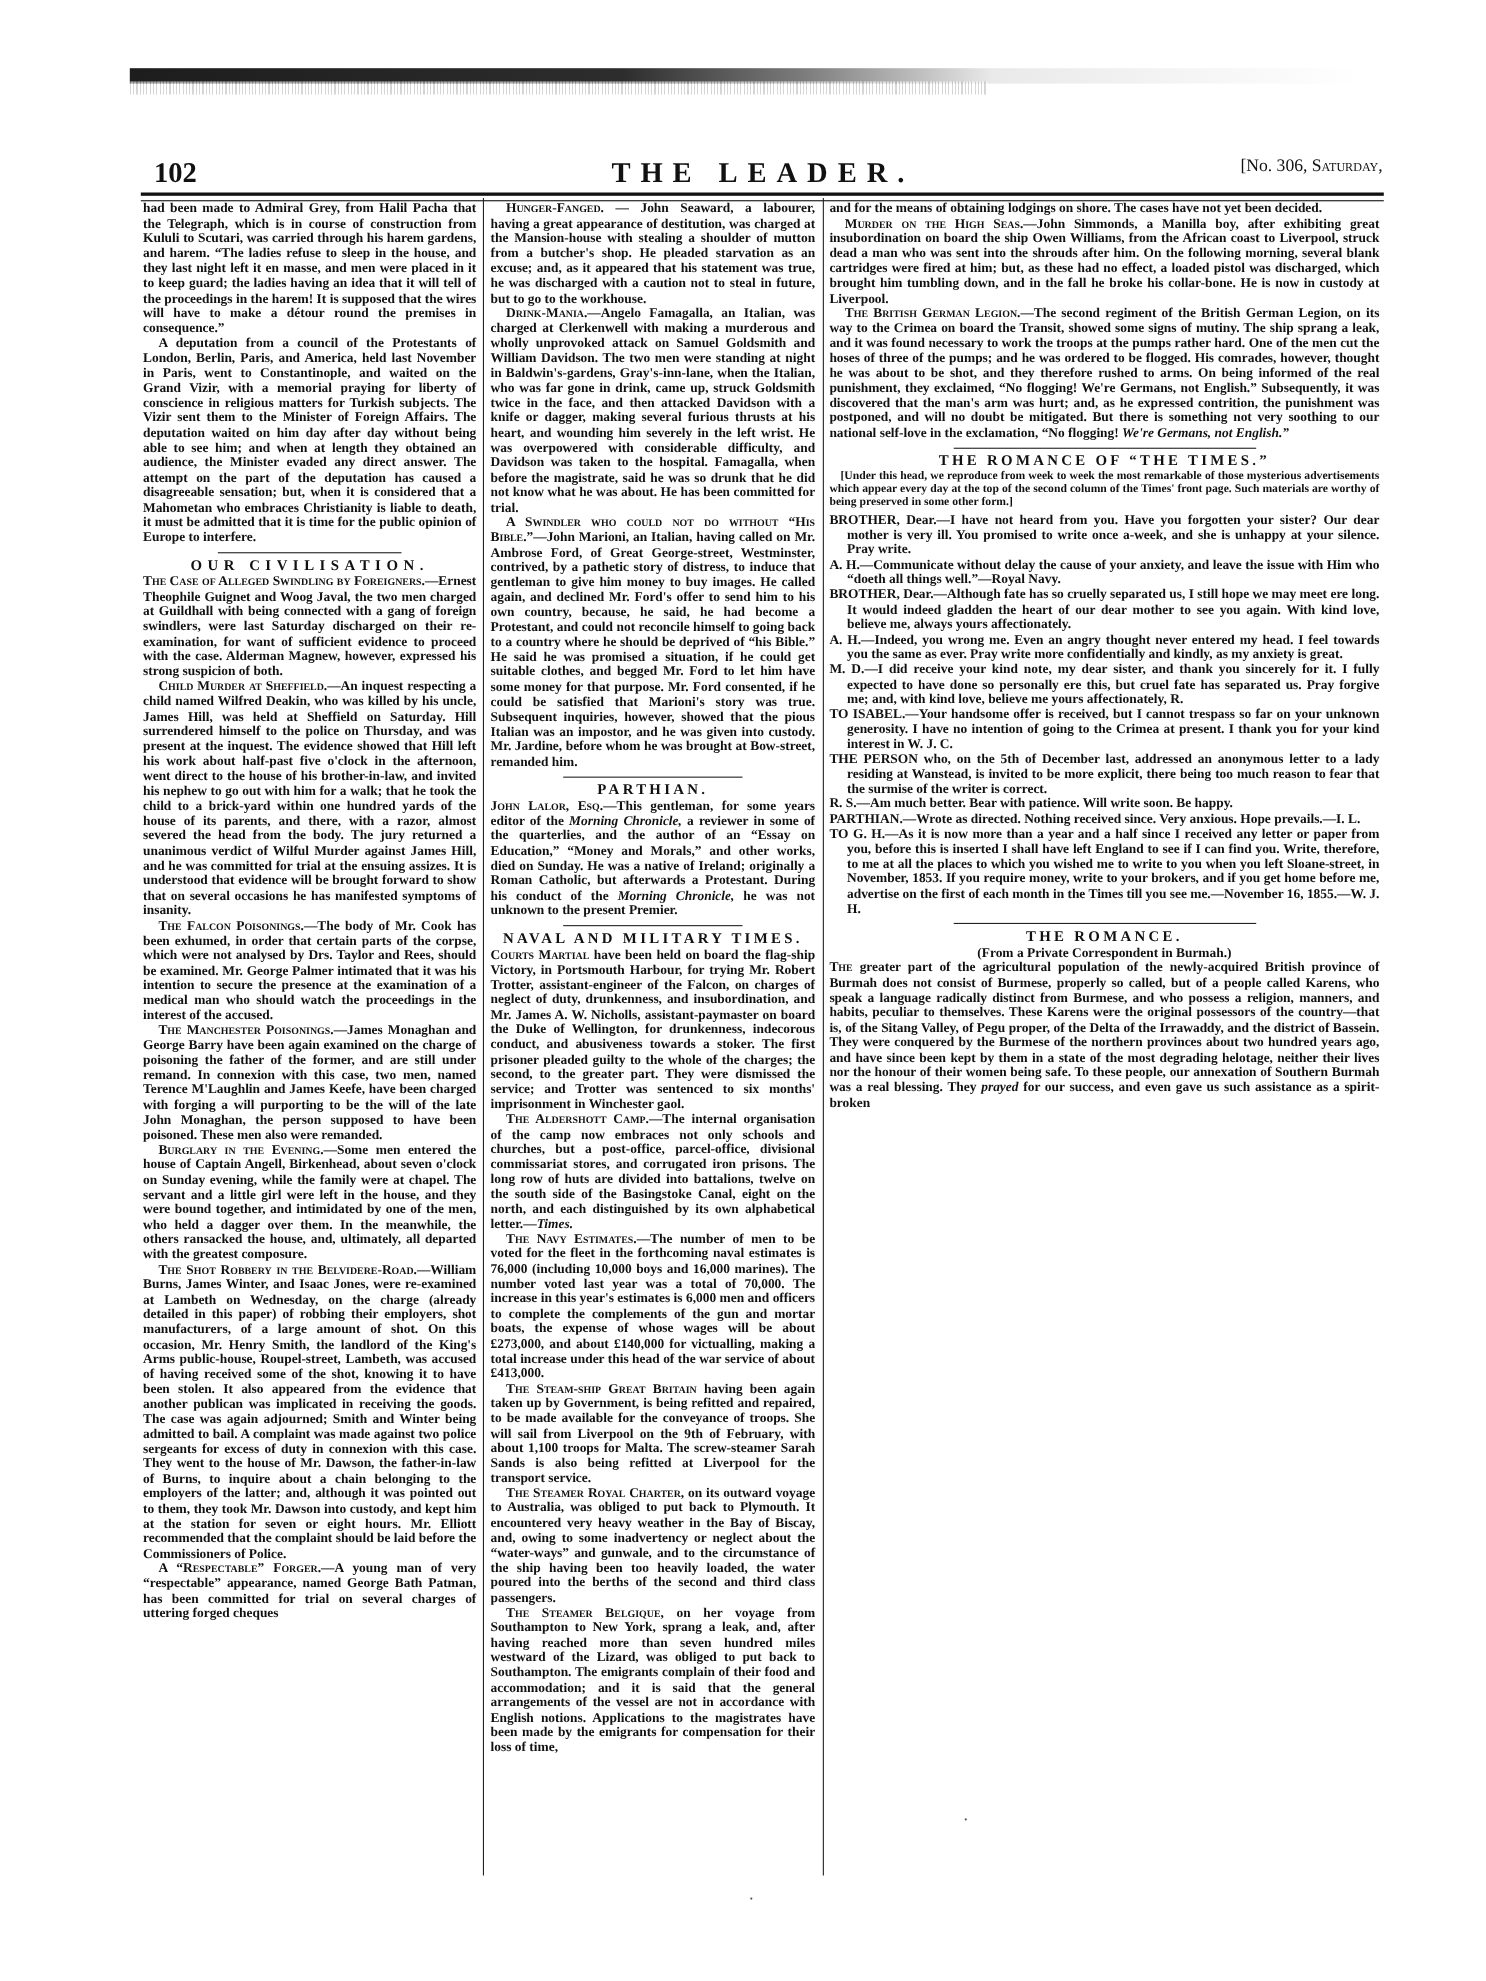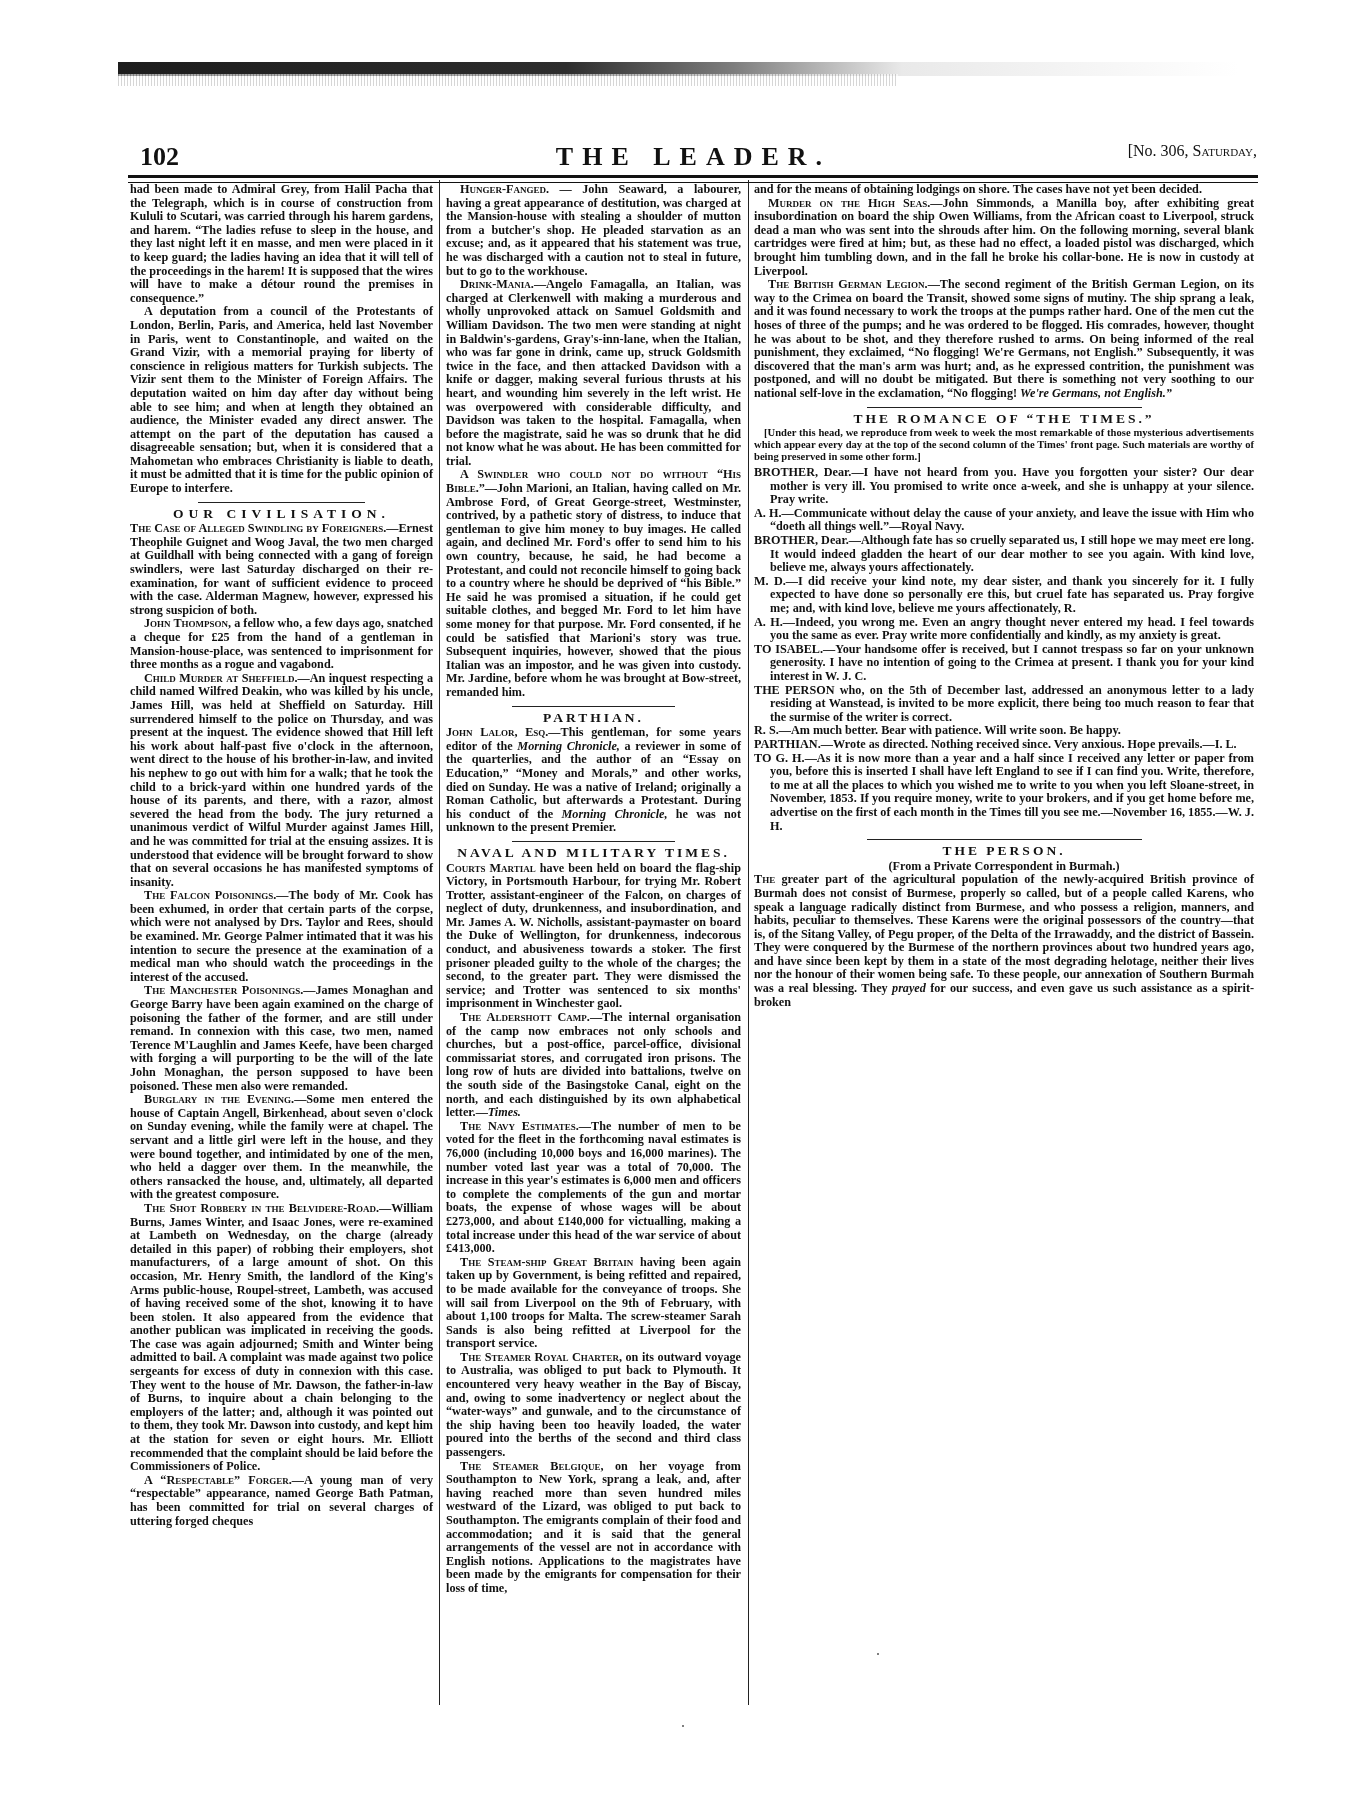--- a/index.html
+++ b/index.html
@@ -54,21 +54,20 @@
 
 <div class="vrule vr1"></div>
 <div class="vrule vr2"></div>
 
 <div class="col c1">
   <p class="noind">had been made to Admiral Grey, from Halil Pacha that the Telegraph, which is in course of construction from Kululi to Scutari, was carried through his harem gardens, and harem. “The ladies refuse to sleep in the house, and they last night left it en masse, and men were placed in it to keep guard; the ladies having an idea that it will tell of the proceedings in the harem! It is supposed that the wires will have to make a détour round the premises in consequence.”</p>
   <p>A deputation from a council of the Protestants of London, Berlin, Paris, and America, held last November in Paris, went to Constantinople, and waited on the Grand Vizir, with a memorial praying for liberty of conscience in religious matters for Turkish subjects. The Vizir sent them to the Minister of Foreign Affairs. The deputation waited on him day after day without being able to see him; and when at length they obtained an audience, the Minister evaded any direct answer. The attempt on the part of the deputation has caused a disagreeable sensation; but, when it is considered that a Mahometan who embraces Christianity is liable to death, it must be admitted that it is time for the public opinion of Europe to interfere.</p>
   <div class="sep"></div>
   <div class="section-title wide">OUR CIVILISATION.</div>
   <p class="noind"><span class="lead">The Case of Alleged Swindling by Foreigners.</span><span>—Ernest Theophile Guignet and Woog Javal, the two men charged at Guildhall with being connected with a gang of foreign swindlers, were last Saturday discharged on their re-examination, for want of sufficient evidence to proceed with the case. Alderman Magnew, however, expressed his strong suspicion of both.</span></p>
-  <p><span class="lead">John Thompson,</span><span> a fellow who, a few days ago, snatched a cheque for £25 from the hand of a gentleman in Mansion-house-place, was sentenced to imprisonment for three months as a rogue and vagabond.</span></p>
   <p><span class="lead">Child Murder at Sheffield.</span><span>—An inquest respecting a child named Wilfred Deakin, who was killed by his uncle, James Hill, was held at Sheffield on Saturday. Hill surrendered himself to the police on Thursday, and was present at the inquest. The evidence showed that Hill left his work about half-past five o'clock in the afternoon, went direct to the house of his brother-in-law, and invited his nephew to go out with him for a walk; that he took the child to a brick-yard within one hundred yards of the house of its parents, and there, with a razor, almost severed the head from the body. The jury returned a unanimous verdict of Wilful Murder against James Hill, and he was committed for trial at the ensuing assizes. It is understood that evidence will be brought forward to show that on several occasions he has manifested symptoms of insanity.</span></p>
   <p><span class="lead">The Falcon Poisonings.</span><span>—The body of Mr. Cook has been exhumed, in order that certain parts of the corpse, which were not analysed by Drs. Taylor and Rees, should be examined. Mr. George Palmer intimated that it was his intention to secure the presence at the examination of a medical man who should watch the proceedings in the interest of the accused.</span></p>
   <p><span class="lead">The Manchester Poisonings.</span><span>—James Monaghan and George Barry have been again examined on the charge of poisoning the father of the former, and are still under remand. In connexion with this case, two men, named Terence M'Laughlin and James Keefe, have been charged with forging a will purporting to be the will of the late John Monaghan, the person supposed to have been poisoned. These men also were remanded.</span></p>
   <p><span class="lead">Burglary in the Evening.</span><span>—Some men entered the house of Captain Angell, Birkenhead, about seven o'clock on Sunday evening, while the family were at chapel. The servant and a little girl were left in the house, and they were bound together, and intimidated by one of the men, who held a dagger over them. In the meanwhile, the others ransacked the house, and, ultimately, all departed with the greatest composure.</span></p>
   <p><span class="lead">The Shot Robbery in the Belvidere-Road.</span><span>—William Burns, James Winter, and Isaac Jones, were re-examined at Lambeth on Wednesday, on the charge (already detailed in this paper) of robbing their employers, shot manufacturers, of a large amount of shot. On this occasion, Mr. Henry Smith, the landlord of the King's Arms public-house, Roupel-street, Lambeth, was accused of having received some of the shot, knowing it to have been stolen. It also appeared from the evidence that another publican was implicated in receiving the goods. The case was again adjourned; Smith and Winter being admitted to bail. A complaint was made against two police sergeants for excess of duty in connexion with this case. They went to the house of Mr. Dawson, the father-in-law of Burns, to inquire about a chain belonging to the employers of the latter; and, although it was pointed out to them, they took Mr. Dawson into custody, and kept him at the station for seven or eight hours. Mr. Elliott recommended that the complaint should be laid before the Commissioners of Police.</span></p>
   <p><span class="lead">A “Respectable” Forger.</span><span>—A young man of very “respectable” appearance, named George Bath Patman, has been committed for trial on several charges of uttering forged cheques</span></p>
 </div>
 
 <div class="col c2">
   <p><span class="lead">Hunger-Fanged.</span><span> — John Seaward, a labourer, having a great appearance of destitution, was charged at the Mansion-house with stealing a shoulder of mutton from a butcher's shop. He pleaded starvation as an excuse; and, as it appeared that his statement was true, he was discharged with a caution not to steal in future, but to go to the workhouse.</span></p>
@@ -91,28 +90,28 @@
   <div style="width:500px;">
   <p class="noind">and for the means of obtaining lodgings on shore. The cases have not yet been decided.</p>
   <p><span class="lead">Murder on the High Seas.</span><span>—John Simmonds, a Manilla boy, after exhibiting great insubordination on board the ship Owen Williams, from the African coast to Liverpool, struck dead a man who was sent into the shrouds after him. On the following morning, several blank cartridges were fired at him; but, as these had no effect, a loaded pistol was discharged, which brought him tumbling down, and in the fall he broke his collar-bone. He is now in custody at Liverpool.</span></p>
   <p><span class="lead">The British German Legion.</span><span>—The second regiment of the British German Legion, on its way to the Crimea on board the Transit, showed some signs of mutiny. The ship sprang a leak, and it was found necessary to work the troops at the pumps rather hard. One of the men cut the hoses of three of the pumps; and he was ordered to be flogged. His comrades, however, thought he was about to be shot, and they therefore rushed to arms. On being informed of the real punishment, they exclaimed, “No flogging! We're Germans, not English.” Subsequently, it was discovered that the man's arm was hurt; and, as he expressed contrition, the punishment was postponed, and will no doubt be mitigated. But there is something not very soothing to our national self-love in the exclamation, “No flogging! </span><em>We're Germans, not English.”</em></p>
   <div class="sep"></div>
   <div class="section-title">THE ROMANCE OF “THE TIMES.”</div>
   <p class="note">[Under this head, we reproduce from week to week the most remarkable of those mysterious advertisements which appear every day at the top of the second column of the Times' front page. Such materials are worthy of being preserved in some other form.]</p>
   <p class="ad"><span class="name">BROTHER,</span><span> Dear.—I have not heard from you. Have you forgotten your sister? Our dear mother is very ill. You promised to write once a-week, and she is unhappy at your silence. Pray write.</span></p>
   <p class="ad"><span class="name">A. H.</span><span>—Communicate without delay the cause of your anxiety, and leave the issue with Him who “doeth all things well.”—Royal Navy.</span></p>
   <p class="ad"><span class="name">BROTHER,</span><span> Dear.—Although fate has so cruelly separated us, I still hope we may meet ere long. It would indeed gladden the heart of our dear mother to see you again. With kind love, believe me, always yours affectionately.</span></p>
+  <p class="ad"><span class="name">A. H.</span><span>—Indeed, you wrong me. Even an angry thought never entered my head. I feel towards you the same as ever. Pray write more confidentially and kindly, as my anxiety is great.</span></p>
   <p class="ad"><span class="name">M. D.</span><span>—I did receive your kind note, my dear sister, and thank you sincerely for it. I fully expected to have done so personally ere this, but cruel fate has separated us. Pray forgive me; and, with kind love, believe me yours affectionately, R.</span></p>
-  <p class="ad"><span class="name">A. H.</span><span>—Indeed, you wrong me. Even an angry thought never entered my head. I feel towards you the same as ever. Pray write more confidentially and kindly, as my anxiety is great.</span></p>
   <p class="ad"><span class="name">TO ISABEL.</span><span>—Your handsome offer is received, but I cannot trespass so far on your unknown generosity. I have no intention of going to the Crimea at present. I thank you for your kind interest in W. J. C.</span></p>
   <p class="ad"><span class="name">THE PERSON</span><span> who, on the 5th of December last, addressed an anonymous letter to a lady residing at Wanstead, is invited to be more explicit, there being too much reason to fear that the surmise of the writer is correct.</span></p>
   <p class="ad"><span class="name">R. S.</span><span>—Am much better. Bear with patience. Will write soon. Be happy.</span></p>
   <p class="ad"><span class="name">PARTHIAN.</span><span>—Wrote as directed. Nothing received since. Very anxious. Hope prevails.—I. L.</span></p>
   <p class="ad"><span class="name">TO G. H.</span><span>—As it is now more than a year and a half since I received any letter or paper from you, before this is inserted I shall have left England to see if I can find you. Write, therefore, to me at all the places to which you wished me to write to you when you left Sloane-street, in November, 1853. If you require money, write to your brokers, and if you get home before me, advertise on the first of each month in the Times till you see me.—November 16, 1855.—W. J. H.</span></p>
   <div class="sep"></div>
-  <div class="section-title">THE PERSON.</div>
+  <div class="section-title">THE ROMANCE.</div>
   <p class="sub">(From a Private Correspondent in Burmah.)</p>
   <p class="noind"><span class="lead">The</span><span> greater part of the agricultural population of the newly-acquired British province of Burmah does not consist of Burmese, properly so called, but of a people called Karens, who speak a language radically distinct from Burmese, and who possess a religion, manners, and habits, peculiar to themselves. These Karens were the original possessors of the country—that is, of the Sitang Valley, of Pegu proper, of the Delta of the Irrawaddy, and the district of Bassein. They were conquered by the Burmese of the northern provinces about two hundred years ago, and have since been kept by them in a state of the most degrading helotage, neither their lives nor the honour of their women being safe. To these people, our annexation of Southern Burmah was a real blessing. They </span><em>prayed</em><span> for our success, and even gave us such assistance as a spirit-broken</span></p>
   </div>
 </div>
 
 <div class="stray" style="left:682px; top:1725px;"></div>
 <div class="stray" style="left:877px; top:1653px;"></div>
 
 </body></html>

